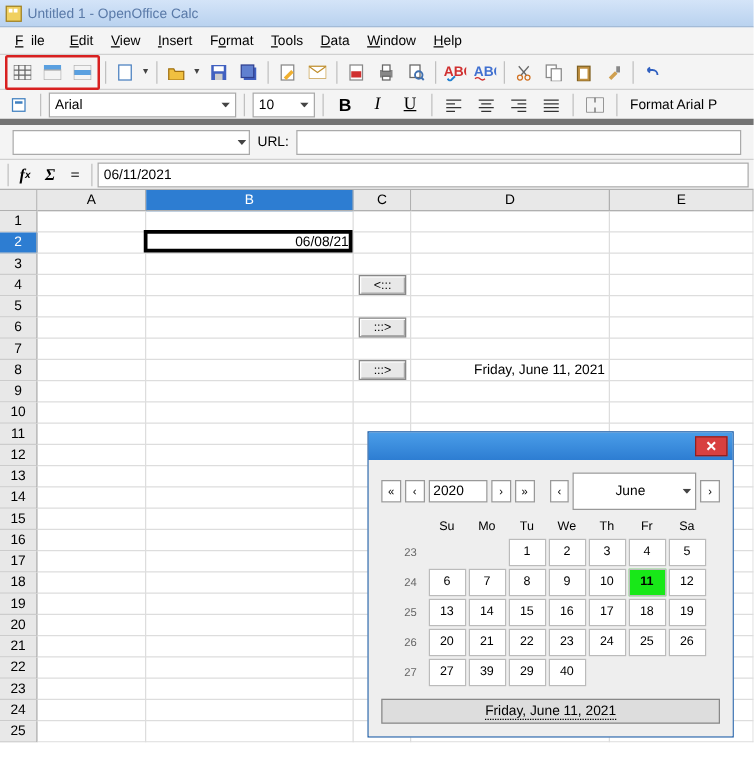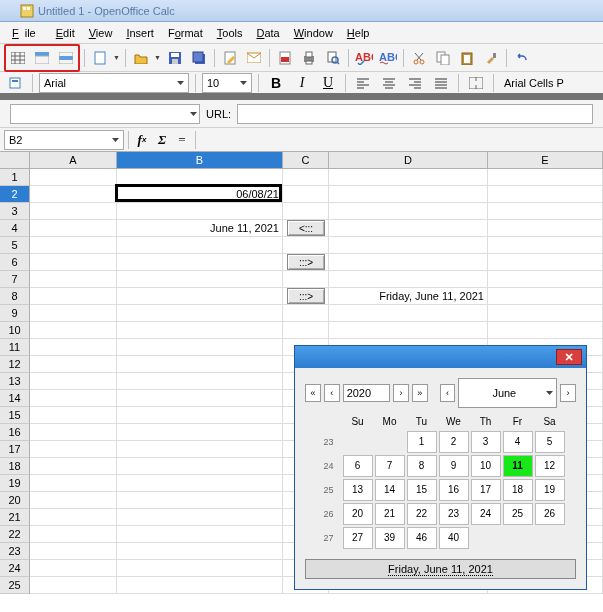--- a/index.html
+++ b/index.html
@@ -1,27 +1,27 @@
 <!DOCTYPE html>
 <html><head>
 <meta charset="utf-8">
 <style>
 *{box-sizing:border-box;margin:0;padding:0;font-family:Tahoma,Arial,sans-serif;font-size:11px}
 body{background:#fff;width:603px;height:612px;overflow:hidden;position:relative}
-.titlebar{height:22px;background:linear-gradient(#d4e4f8,#b9d2ef);border-bottom:1px solid #8aa8cc;display:flex;align-items:center;padding:0 20px;color:#5a7aa8}
+.titlebar{height:22px;background:linear-gradient(#d4e4f8,#b9d2ef);border-bottom:1px solid #8aa8cc;display:flex;align-items:center;padding:0 4px;color:#5a7aa8}
 .titlebar svg{margin-right:4px}
 .menubar{height:22px;display:flex;align-items:center;padding:0 6px;background:#f4f4f4;border-bottom:1px solid #d0d0d0;gap:2px}
 .menubar span{padding:2px 6px;cursor:default}
 .menubar span u{text-decoration:underline}
 .toolbar{height:28px;display:flex;align-items:center;padding:0 4px;background:#f4f4f4;border-bottom:1px solid #d0d0d0;gap:2px}
 .highlight-box{border:2px solid #d82020;padding:1px;display:flex;gap:2px;border-radius:2px}
 .tbtn{width:22px;height:22px;display:flex;align-items:center;justify-content:center;border:1px solid transparent;border-radius:2px}
 .sep{width:1px;height:18px;background:#c0c0c0;margin:0 2px}
 .drop-arrow{width:8px;font-size:7px;color:#444}
-.formatbar{height:28px;display:flex;align-items:center;padding:0 4px;background:#f4f4f4;border-bottom:7px solid #737373;gap:4px}
+.formatbar{height:28px;display:flex;align-items:center;padding:0 4px;background:#f4f4f4;border-bottom:5px solid #737373;gap:4px}
 .font-sel{height:20px;width:150px;border:1px solid #aaa;padding:0 4px;display:flex;align-items:center;justify-content:space-between;background:#fff}
 .size-sel{height:20px;width:50px;border:1px solid #aaa;padding:0 4px;display:flex;align-items:center;justify-content:space-between;background:#fff}
 .urlbar{height:28px;display:flex;align-items:center;padding:0 10px;background:#f4f4f4;border-bottom:1px solid #d0d0d0;gap:6px}
 .url-combo{width:190px;height:20px;border:1px solid #aaa;background:#fff;display:flex;align-items:center;justify-content:flex-end;padding:0 2px}
 .url-input{flex:1;height:20px;border:1px solid #aaa;background:#fff}
 .formulabar{height:24px;display:flex;align-items:center;padding:0 4px;background:#f4f4f4;border-bottom:1px solid #b0b0b0;gap:2px}
 .cellref{width:120px;height:20px;border:1px solid #aaa;background:#fff;padding:0 4px;display:flex;align-items:center;justify-content:space-between}
 .formula-input{flex:1;height:20px;border:1px solid #aaa;background:#fff;padding:0 4px;display:flex;align-items:center}
 .fbtn{width:18px;height:18px;display:flex;align-items:center;justify-content:center;font-weight:bold;font-style:italic;font-family:'Times New Roman',serif;font-size:13px}
 .sheet{position:relative;overflow:hidden}
@@ -277,45 +277,42 @@
     </div>
   <div class="sep"></div>
   <div class="tbtn">
       <svg width="14" height="12">
         <rect width="14" height="12" fill="none" stroke="#666"></rect>
         <line x1="7" y1="0" x2="7" y2="4" stroke="#666"></line>
         <line x1="7" y1="8" x2="7" y2="12" stroke="#666"></line>
       </svg>
     </div>
   <div class="sep"></div>
-  <span class="format-cells">Arial Cells  P</span>
+  <span class="format-cells">Format Arial  P</span>
 </div>
 
 <div class="urlbar">
   <div class="url-combo">
     <svg class="trisvg" viewBox="0 0 7 4">
         <path d="M0 0h7L3.5 4z" fill="#444"></path>
       </svg>
   </div>
   <span>URL:</span>
   <div class="url-input"></div>
 </div>
 
 <div class="formulabar">
-  <div class="cellref">
-    <span>B2</span>
-    <svg class="trisvg" viewBox="0 0 7 4">
-        <path d="M0 0h7L3.5 4z" fill="#444"></path>
-      </svg>
-  </div>
   <div class="sep"></div>
   <div class="fbtn">f<sub style="font-size:8px">x</sub></div>
   <div class="fbtn">Σ</div>
   <div class="fbtn" style="font-style:normal;font-weight:normal">=</div>
   <div class="sep"></div>
+  <div class="formula-input">
+    <span>06/11/2021</span>
+  </div>
 </div>
 
 <div class="sheet">
   <div class="colheaders">
     <div class="rowhead-spacer"></div>
     <div id="colheads" style="display: flex;">
         <div class="colhead" style="width: 87px;">A</div>
         <div class="colhead sel" style="width: 166px;">B</div>
         <div class="colhead" style="width: 46px;">C</div>
         <div class="colhead" style="width: 159px;">D</div>
@@ -375,21 +372,20 @@
         <div style="position: absolute; left: 0px; top: 288px; height: 1px; width: 573px; background: rgb(221, 221, 221);"></div>
         <div style="position: absolute; left: 0px; top: 305px; height: 1px; width: 573px; background: rgb(221, 221, 221);"></div>
         <div style="position: absolute; left: 0px; top: 322px; height: 1px; width: 573px; background: rgb(221, 221, 221);"></div>
         <div style="position: absolute; left: 0px; top: 339px; height: 1px; width: 573px; background: rgb(221, 221, 221);"></div>
         <div style="position: absolute; left: 0px; top: 356px; height: 1px; width: 573px; background: rgb(221, 221, 221);"></div>
         <div style="position: absolute; left: 0px; top: 373px; height: 1px; width: 573px; background: rgb(221, 221, 221);"></div>
         <div style="position: absolute; left: 0px; top: 390px; height: 1px; width: 573px; background: rgb(221, 221, 221);"></div>
         <div style="position: absolute; left: 0px; top: 407px; height: 1px; width: 573px; background: rgb(221, 221, 221);"></div>
         <div style="position: absolute; left: 0px; top: 424px; height: 1px; width: 573px; background: rgb(221, 221, 221);"></div>
         <div class="cell" style="left: 87px; top: 17px; width: 166px;">06/08/21</div>
-        <div class="cell" style="left: 87px; top: 51px; width: 166px;">June 11, 2021</div>
         <div class="btn3d" style="position: absolute; left: 257px; top: 51px; width: 38px; height: 16px;">&lt;:::</div>
         <div class="btn3d" style="position: absolute; left: 257px; top: 85px; width: 38px; height: 16px;">:::&gt;</div>
         <div class="btn3d" style="position: absolute; left: 257px; top: 119px; width: 38px; height: 16px;">:::&gt;</div>
         <div class="cell" style="left: 299px; top: 119px; width: 159px;">Friday, June 11, 2021</div>
         <div class="cursor" style="left: 85px; top: 15px; width: 167px; height: 18px;"></div>
       </div>
   </div>
 </div>
 
 <div class="calwin">
@@ -450,21 +446,21 @@
         <div class="daycell">20</div>
         <div class="daycell">21</div>
         <div class="daycell">22</div>
         <div class="daycell">23</div>
         <div class="daycell">24</div>
         <div class="daycell">25</div>
         <div class="daycell">26</div>
         <div class="wk">27</div>
         <div class="daycell">27</div>
         <div class="daycell">39</div>
-        <div class="daycell">46</div>
+        <div class="daycell">29</div>
         <div class="daycell">40</div>
         <div class="daycell empty"></div>
         <div class="daycell empty"></div>
         <div class="daycell empty"></div>
       </div>
     <div class="datebanner">
       <span>Friday, June 11, 2021</span>
     </div>
   </div>
 </div>

